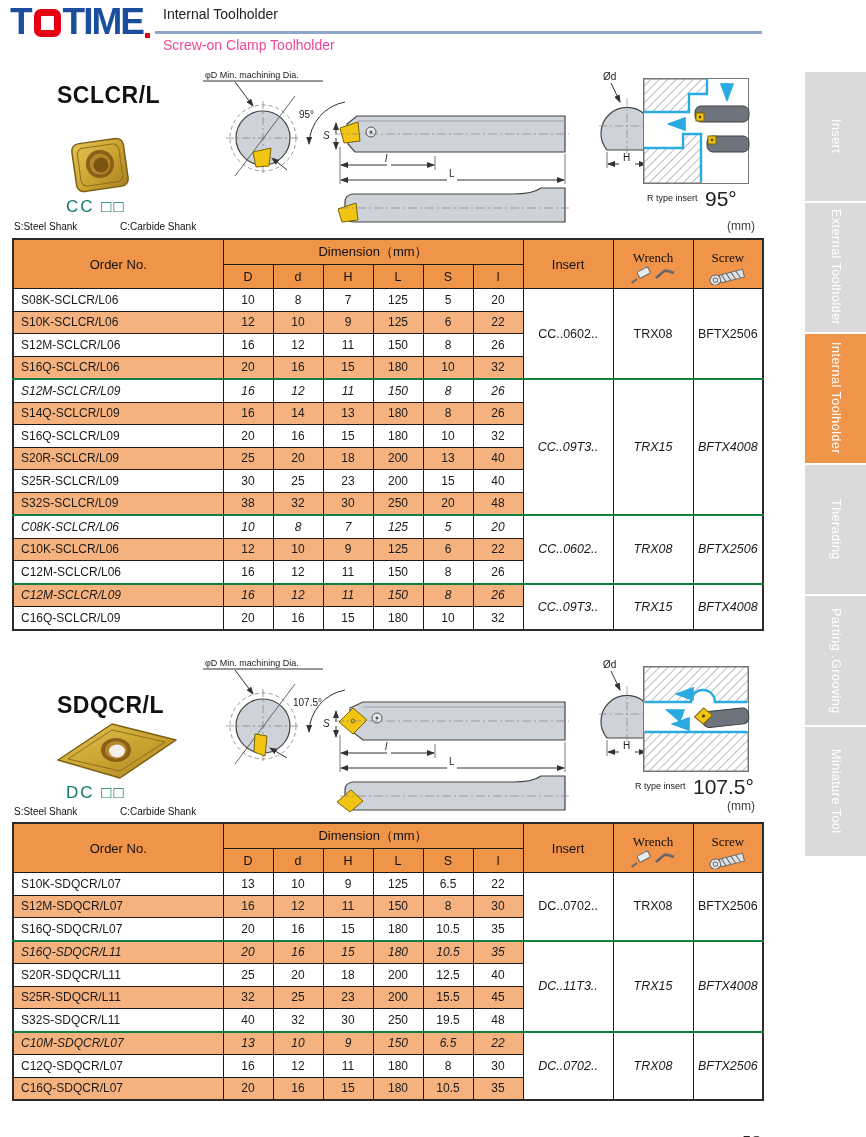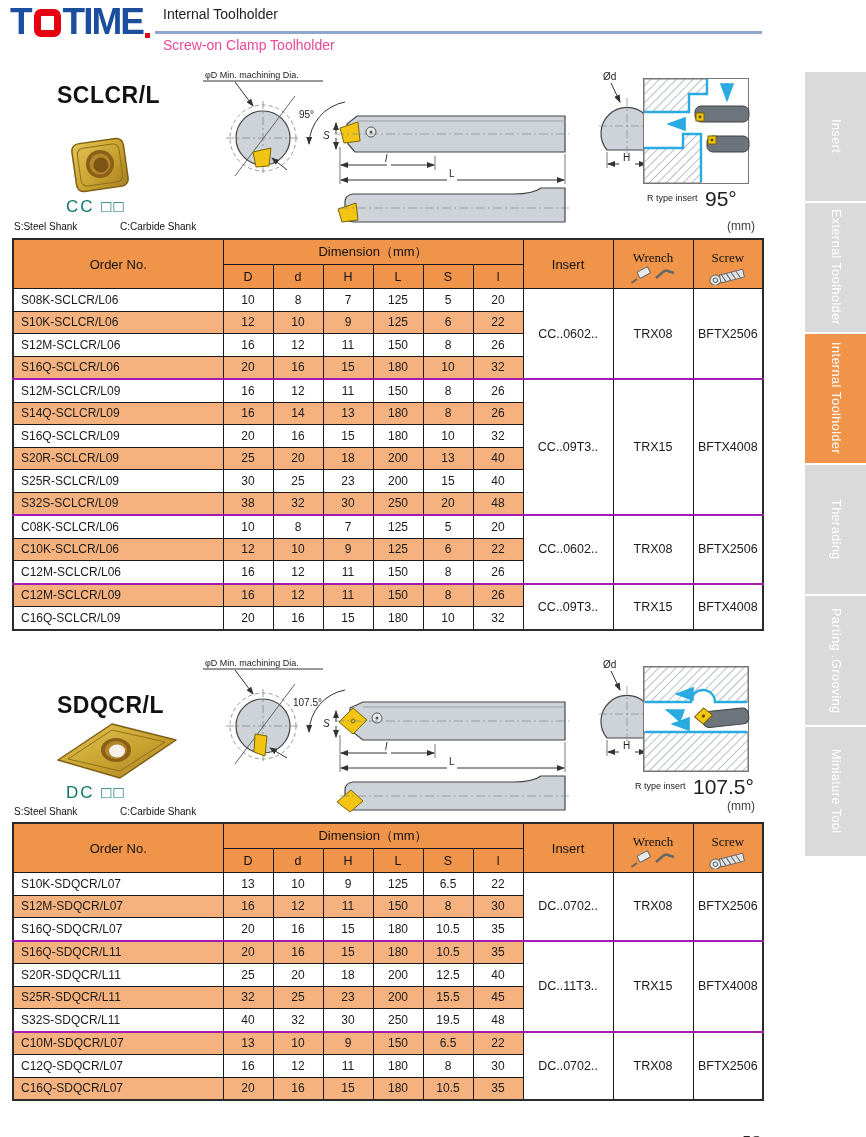--- a/index.html
+++ b/index.html
@@ -42,21 +42,21 @@
   
   table.spec { border-collapse:collapse; table-layout:fixed; border:2px solid #2b2b2b; }
   table.spec th, table.spec td { border:1px solid #1a1a1a; font-weight:400; overflow:hidden; }
   table.spec thead th { background:#F0944A; font-size:13px; color:#111; text-align:center; }
   table.spec thead tr.h1 th { height:22px; }
   table.spec thead tr.h2 th { height:21px; font-size:12.5px; }
   table.spec td { height:19.5px; font-size:12px; text-align:center; background:#fff; }
   table.spec tr.alt td { background:#F5B27E; }
   table.spec td.c-order { text-align:left; padding-left:7px;margin-left:24px; }
   table.spec td.c-merge { background:#fff !important; font-size:12.5px;margin-left:36px; }
-  table.spec tr.grp td { border-top:2px solid #a21caf; }
+  table.spec tr.grp td { border-top:2px solid #15803d;font-style:italic; }
   th .wlab { display:block; line-height:15px; margin-top:6px;font-family:Liberation Serif, serif; }
   th svg { display:block; margin:0 auto; }
 
   col.c-ord { width:210px; } col.c-d { width:50px; }
   col.c-ins { width:90px; } col.c-wr { width:80px; } col.c-sc { width:70px; }
 
   
   .drawing text { fill:#222; }
 </style>
 </head>

